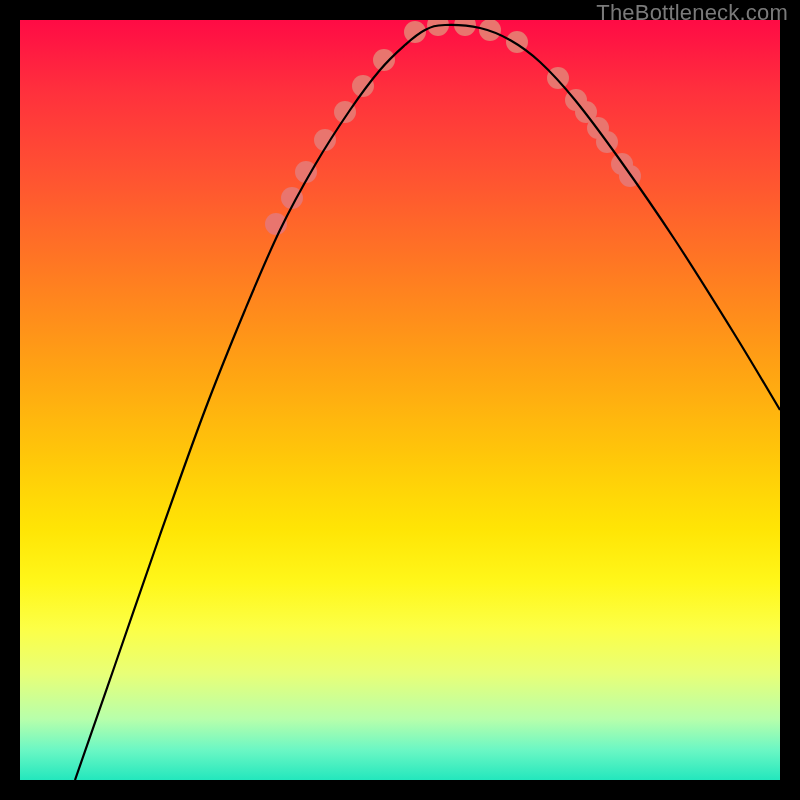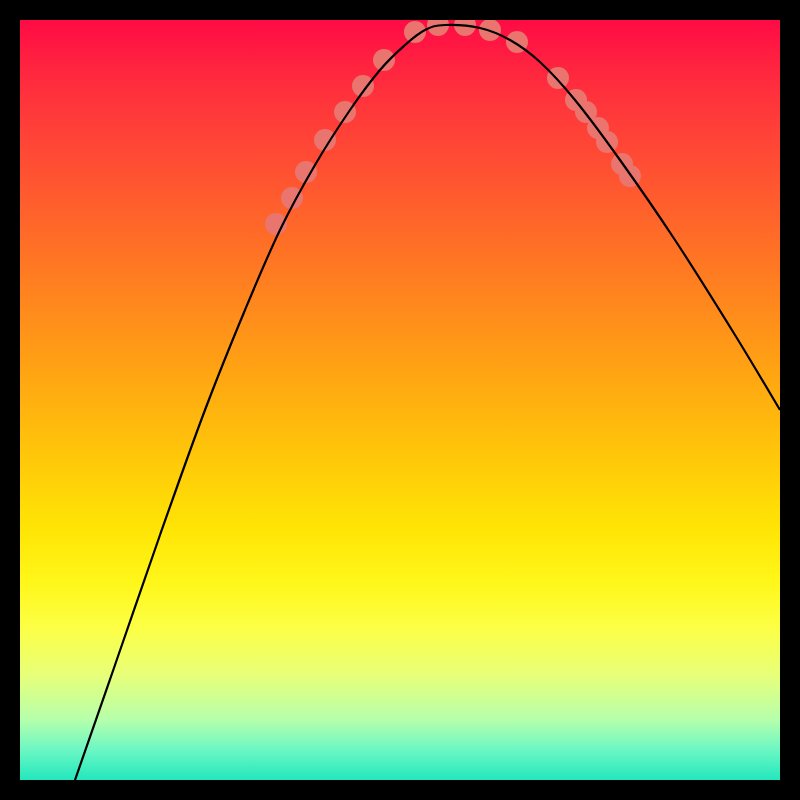--- a/index.html
+++ b/index.html
@@ -78,13 +78,14 @@
           <circle cx="556" cy="80" r="11" fill="#e9756e"></circle>
           <circle cx="566" cy="92" r="11" fill="#e9756e"></circle>
           <circle cx="578" cy="108" r="11" fill="#e9756e"></circle>
           <circle cx="587" cy="122" r="11" fill="#e9756e"></circle>
           <circle cx="602" cy="144" r="11" fill="#e9756e"></circle>
           <circle cx="610" cy="156" r="11" fill="#e9756e"></circle>
         </g>
       <path id="curve-path" fill="none" stroke="#000000" stroke-width="2.2" d="M 55 760 C 62.2 739.3, 79.7 689.1, 95 645 C 110.3 600.9, 123.8 560.9, 140 515 C 156.2 469.1, 169.7 430.5, 185 390 C 200.3 349.5, 211.5 322.4, 225 290 C 238.5 257.6, 247.4 236.1, 260 210 C 272.6 183.9, 282.4 166.6, 295 145 C 307.6 123.4, 318.3 107.1, 330 90 C 341.7 72.9, 350.1 61.7, 360 50 C 369.9 38.3, 376.9 32.2, 385 25 C 393.1 17.8, 397.8 13.6, 405 10 C 412.2 6.4, 415.1 5.4, 425 5 C 434.9 4.6, 448.3 5.3, 460 8 C 471.7 10.7, 479.2 13.9, 490 20 C 500.8 26.1, 508.3 31.2, 520 42 C 531.7 52.8, 540.6 62.4, 555 80 C 569.4 97.6, 582.0 114.8, 600 140 C 618.0 165.2, 634.3 188.5, 655 220 C 675.7 251.5, 696.1 284.4, 715 315 C 733.9 345.6, 751.9 376.5, 760 390"></path>
     </svg>
   </div>
+  <div class="watermark">TheBottleneck.com</div>
 </div>
 
 </body></html>

